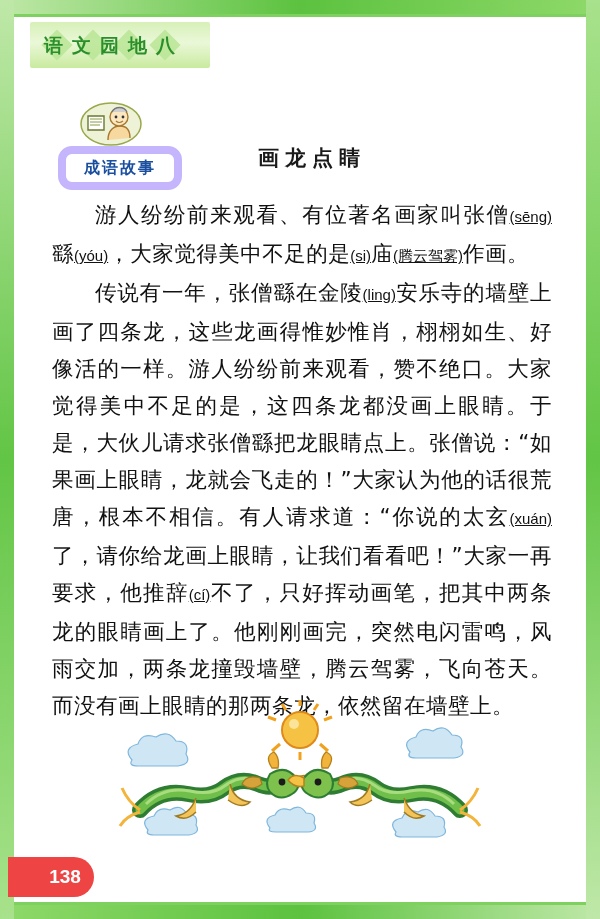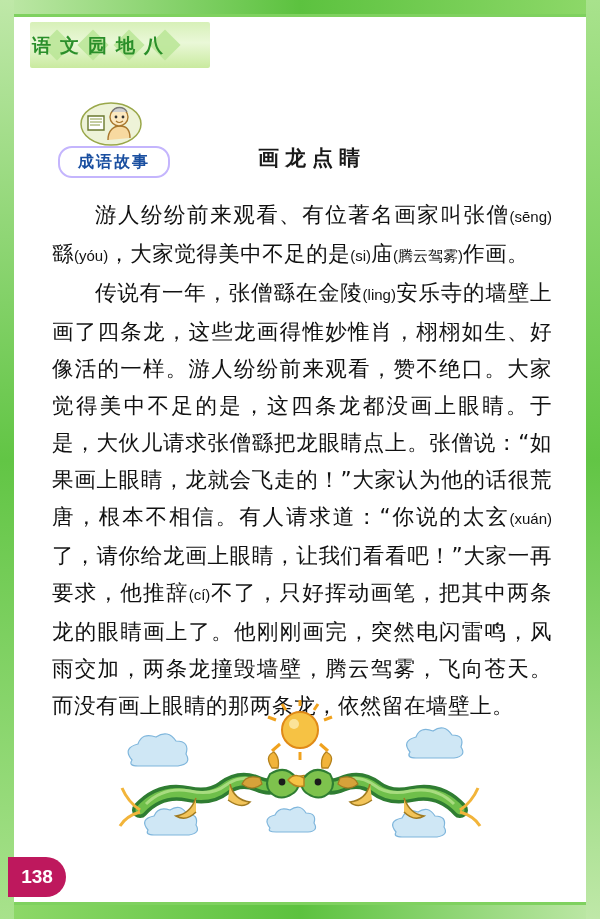--- a/index.html
+++ b/index.html
@@ -75,40 +75,40 @@
     border-radius: 2px;
   }
   .unit-title {
     position: relative;
     z-index: 2;
     font-family: "DejaVu Sans", sans-serif;
     font-size: 19px;
     font-weight: bold;
     color: #2a8f2a;
     letter-spacing: 9px;
-    padding-left: 2px;
+    padding-left: 14px;
     line-height: 46px;
     white-space: nowrap;
   }
   .diamond {
     position: absolute;
     width: 22px; height: 22px;
     background: #b8e595;
     transform: rotate(45deg);
     opacity: .85;
   }
 
   
   .story-badge {
     position: absolute;
     left: 58px;
     top: 146px;
     width: 108px;
     height: 28px;
-    border: 2px solid #c4b5fd;
+    border: 8px solid #c4b5fd;
     border-radius: 14px;
     background: #ffffff;
     display: flex;
     align-items: center;
     justify-content: center;
   }
   .story-badge-text {
     font-family: "DejaVu Sans", sans-serif;
     font-size: 16px;
     font-weight: bold;
@@ -149,43 +149,45 @@
   }
   .body-text p {
     margin: 0 0 0 0;
     text-indent: 2em;
   }
   .pinyin {
     font-family: "Liberation Sans", sans-serif;
     font-size: 15px;
     color: #111;
     letter-spacing: 0;
+    text-decoration: underline;
   }
 
   
   .illustration {
     position: absolute;
     left: 110px;
     top: 700px;
     width: 380px;
     height: 160px;
   }
 
   
   .page-number {
     position: absolute;
     left: 8px;
     bottom: 22px;
     width: 58px;
     height: 40px;
-    background: #be185d;
+    background: #ef4444;
     border-radius: 0 20px 20px 0;
     display: flex;
     align-items: center;
     justify-content: center;
+    padding-left: 28px;
   }
   .page-number span {
     font-family: "Liberation Sans", sans-serif;
     font-size: 19px;
     font-weight: bold;
     color: #ffffff;
   }
 </style>
 </head>
 <body>

